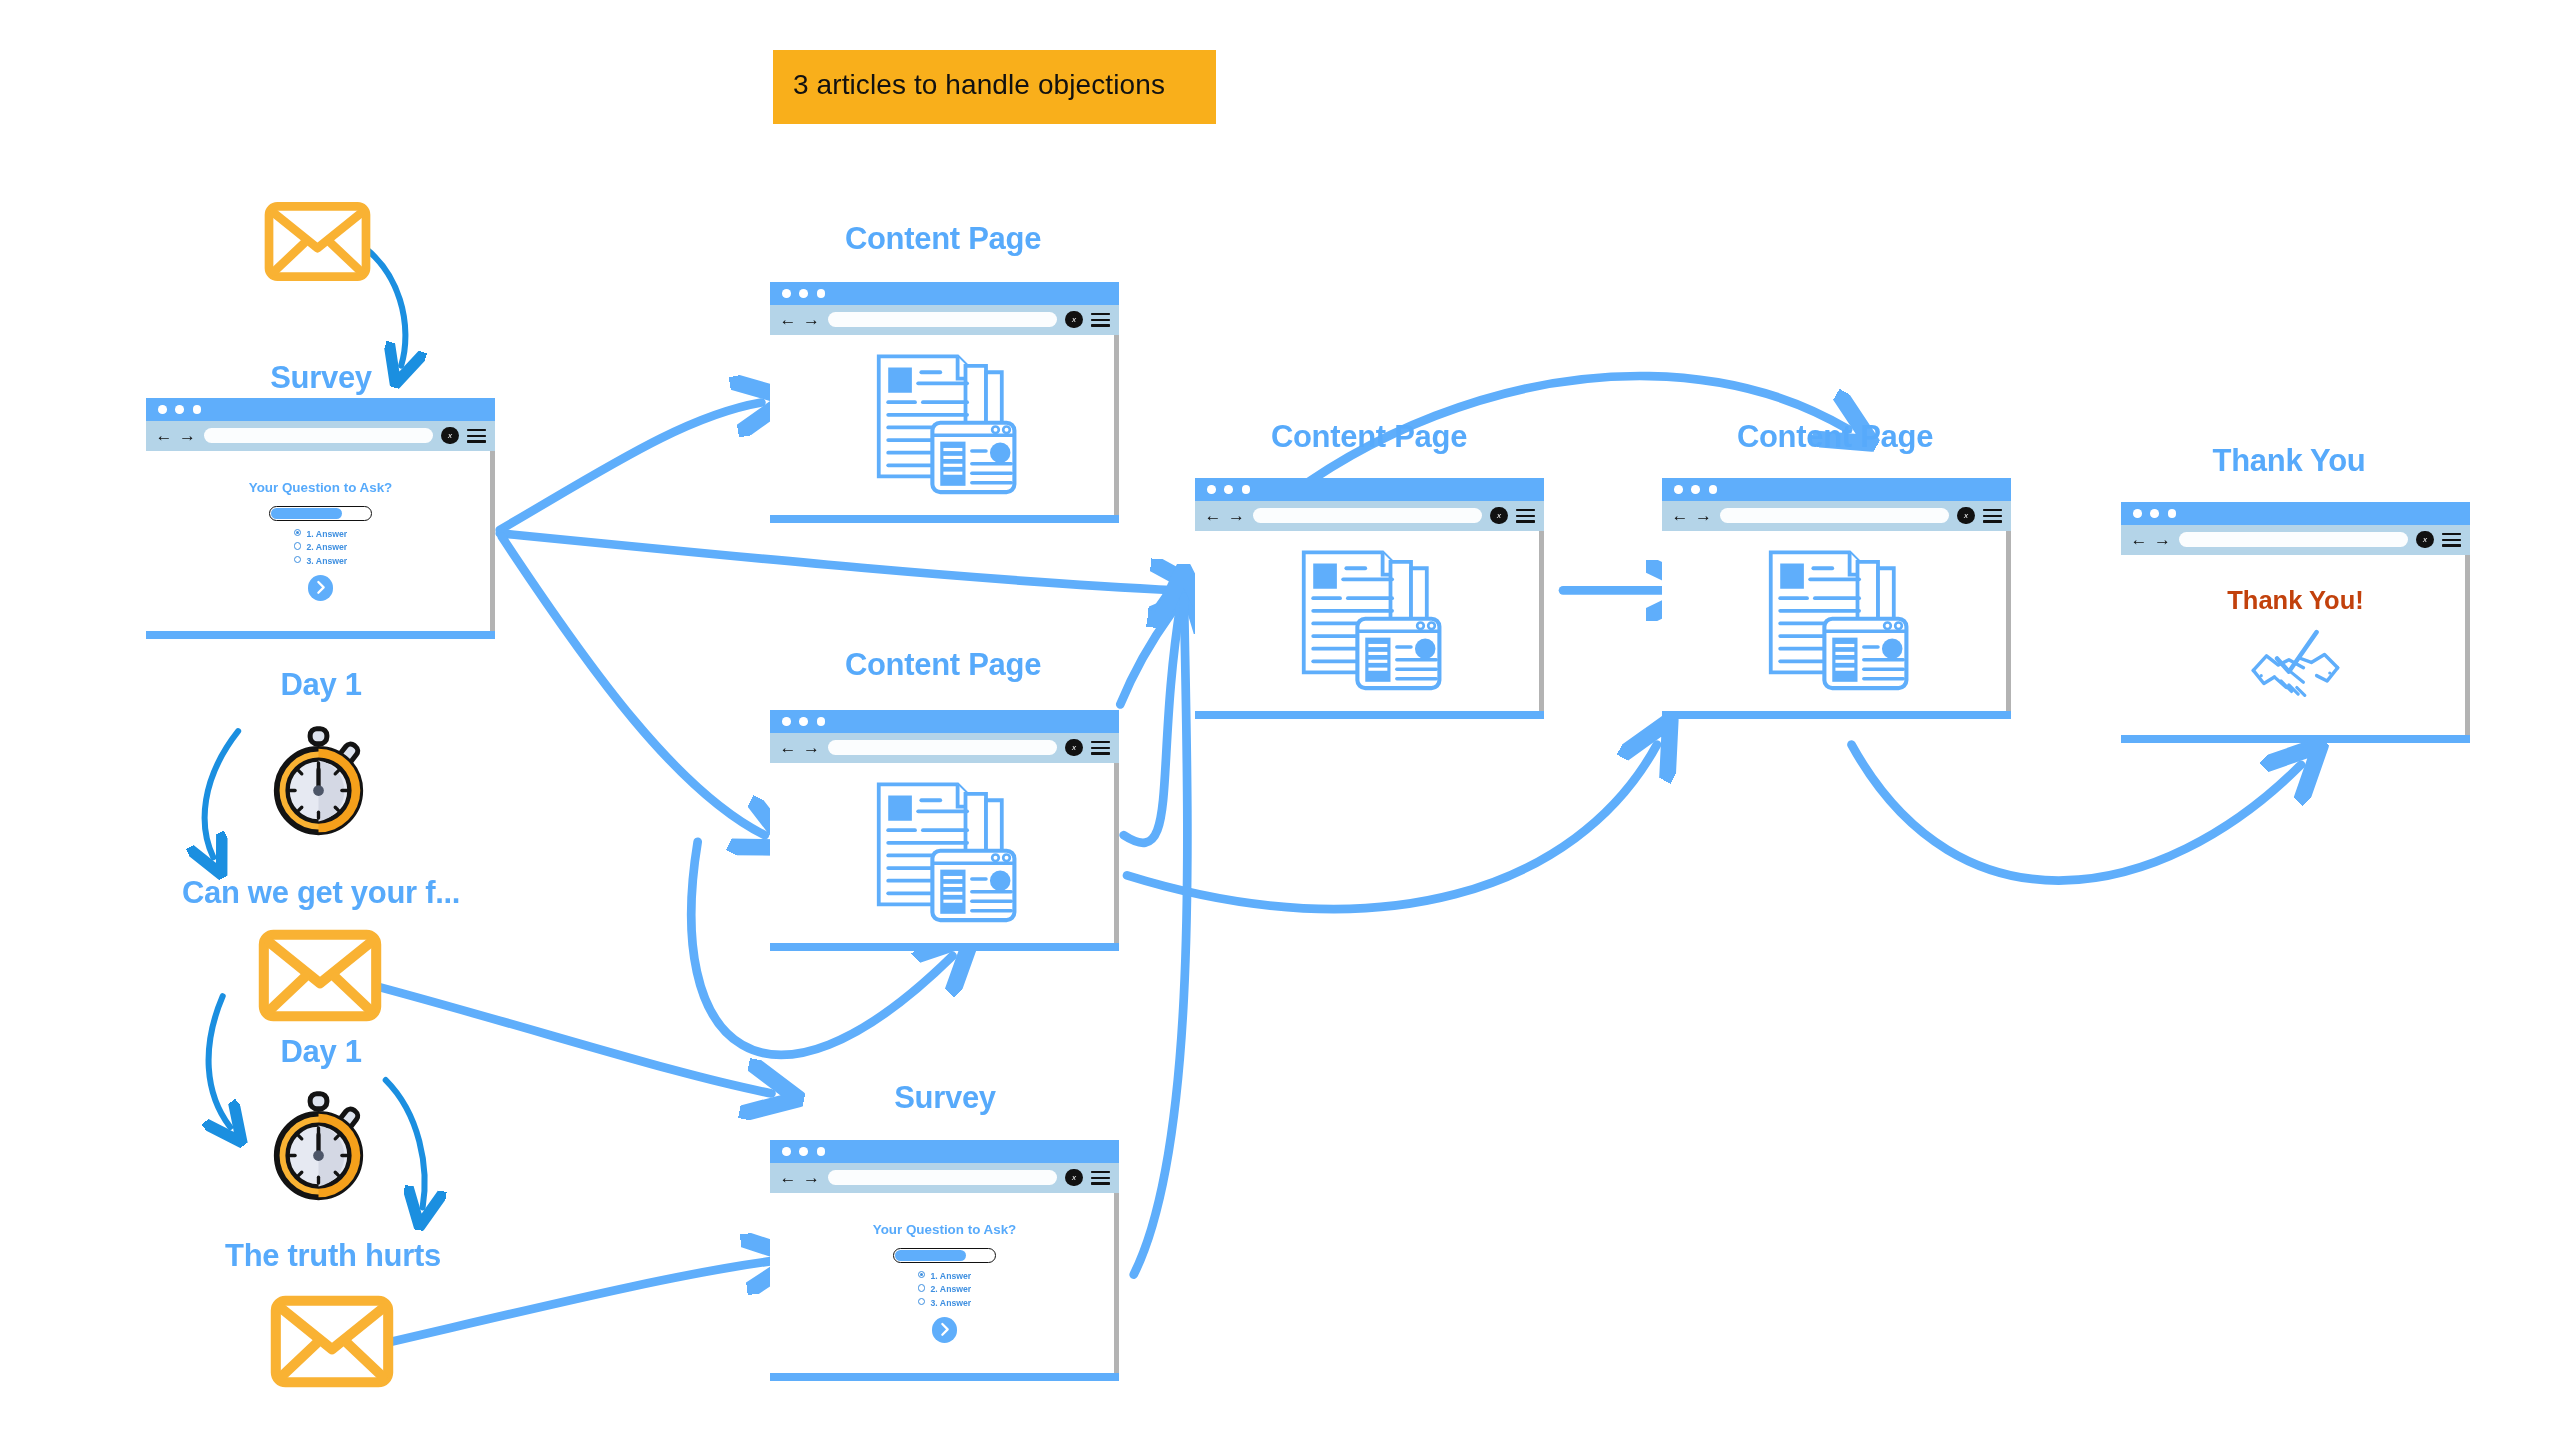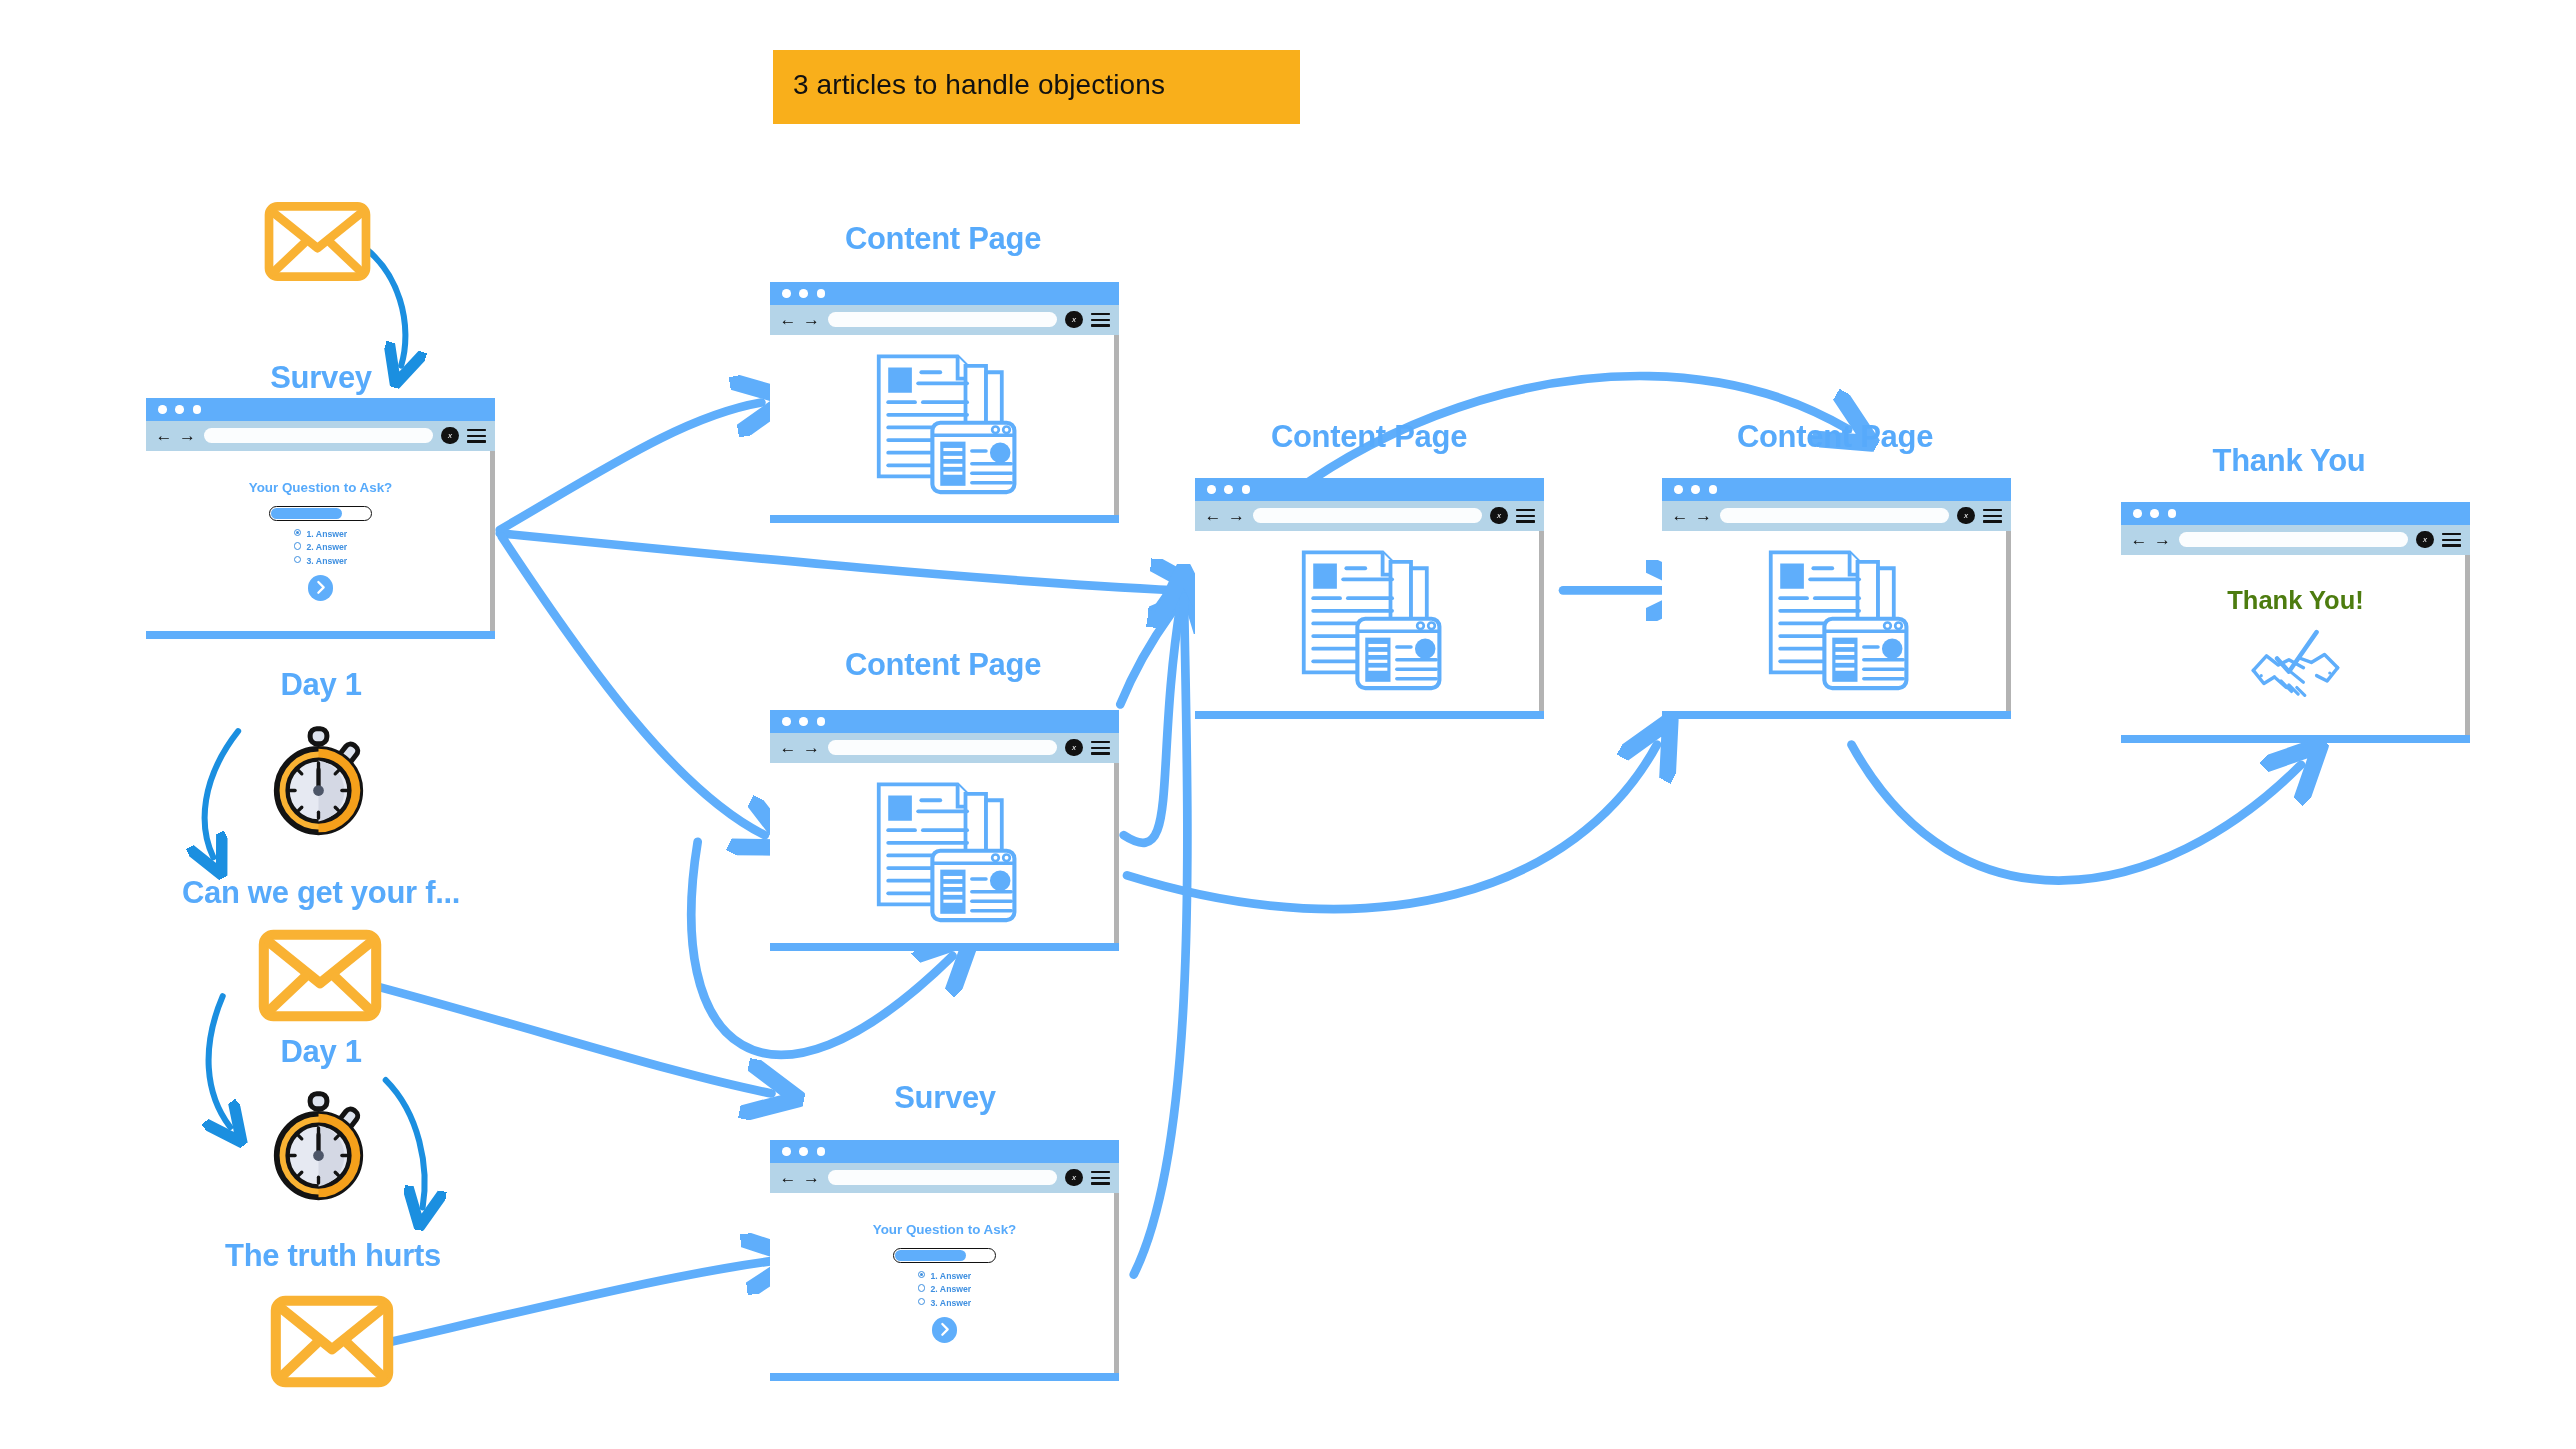--- a/index.html
+++ b/index.html
@@ -50,21 +50,21 @@
   .survey-bar i{position:absolute;left:1.3px;top:1.3px;bottom:1.3px;width:70%;border-radius:6px;background:#5FAEFB;}
   .survey-opts{display:flex;flex-direction:column;gap:3.4px;align-items:flex-start;margin-bottom:9.4px;}
   .survey-opt{display:flex;align-items:flex-start;gap:5.4px;color:#3E8FE0;font-weight:bold;font-size:8.7px;}
   .radio{width:7.4px;height:7.4px;border-radius:50%;border:1.1px solid #3E8FE0;box-sizing:border-box;
          display:flex;align-items:center;justify-content:center;}
   .radio.on::after{content:"";width:3.4px;height:3.4px;border-radius:50%;background:#3E8FE0;}
   .survey-next{width:25.5px;height:25.5px;border-radius:50%;background:#5FAEFB;
                display:flex;align-items:center;justify-content:center;}
 
   
-  .ty-text{color:#4d7c0f;font-weight:bold;font-size:25.5px;}
+  .ty-text{color:#c2410c;font-weight:bold;font-size:25.5px;}
 
   
   .icon-abs{position:absolute;}
 </style>
 </head>
 <body>
 
 <div class="stage">
 
   <svg class="arrows" viewBox="0 0 3840 2160">
@@ -105,21 +105,21 @@
     <path fill="none" stroke="#5FAEFB" stroke-width="13" stroke-linecap="round" marker-end="url(#ah)" d="M1690,1900 C 1790,1700 1770,1200 1765,890"></path>
 
     <g fill="none" stroke="#1B8FE0" stroke-width="9" stroke-linecap="round" marker-end="url(#ahd)">
       <path d="M525,357 C 600,400 615,490 598,545"></path>
       <path d="M355,1090 C 300,1160 295,1230 318,1278"></path>
       <path d="M332,1485 C 300,1560 305,1630 343,1680"></path>
       <path d="M575,1610 C 625,1660 640,1740 630,1800"></path>
     </g>
   </svg>
 
-  <div class="callout" style="left:773px;top:50px;width:527px;">
+  <div class="callout" style="left:773px;top:50px;width:443px;">
     <div class="line">3 articles to handle objections</div>
   </div>
 
 
   <div class="icon-abs" style="left:264px;top:201px;">
     <svg width="107" height="81" viewBox="0 0 64 48">
       <rect x="3" y="3" width="58" height="42" rx="5" ry="5" fill="#fff" stroke="#F9B233" stroke-width="5.2"></rect>
       <path d="M6,7 L32,28 L58,7" fill="none" stroke="#F9B233" stroke-width="5.2" stroke-linecap="round" stroke-linejoin="round"></path>
       <path d="M6,42 L24,25 M58,42 L40,25" fill="none" stroke="#F9B233" stroke-width="5.2" stroke-linecap="round"></path>
     </svg>

